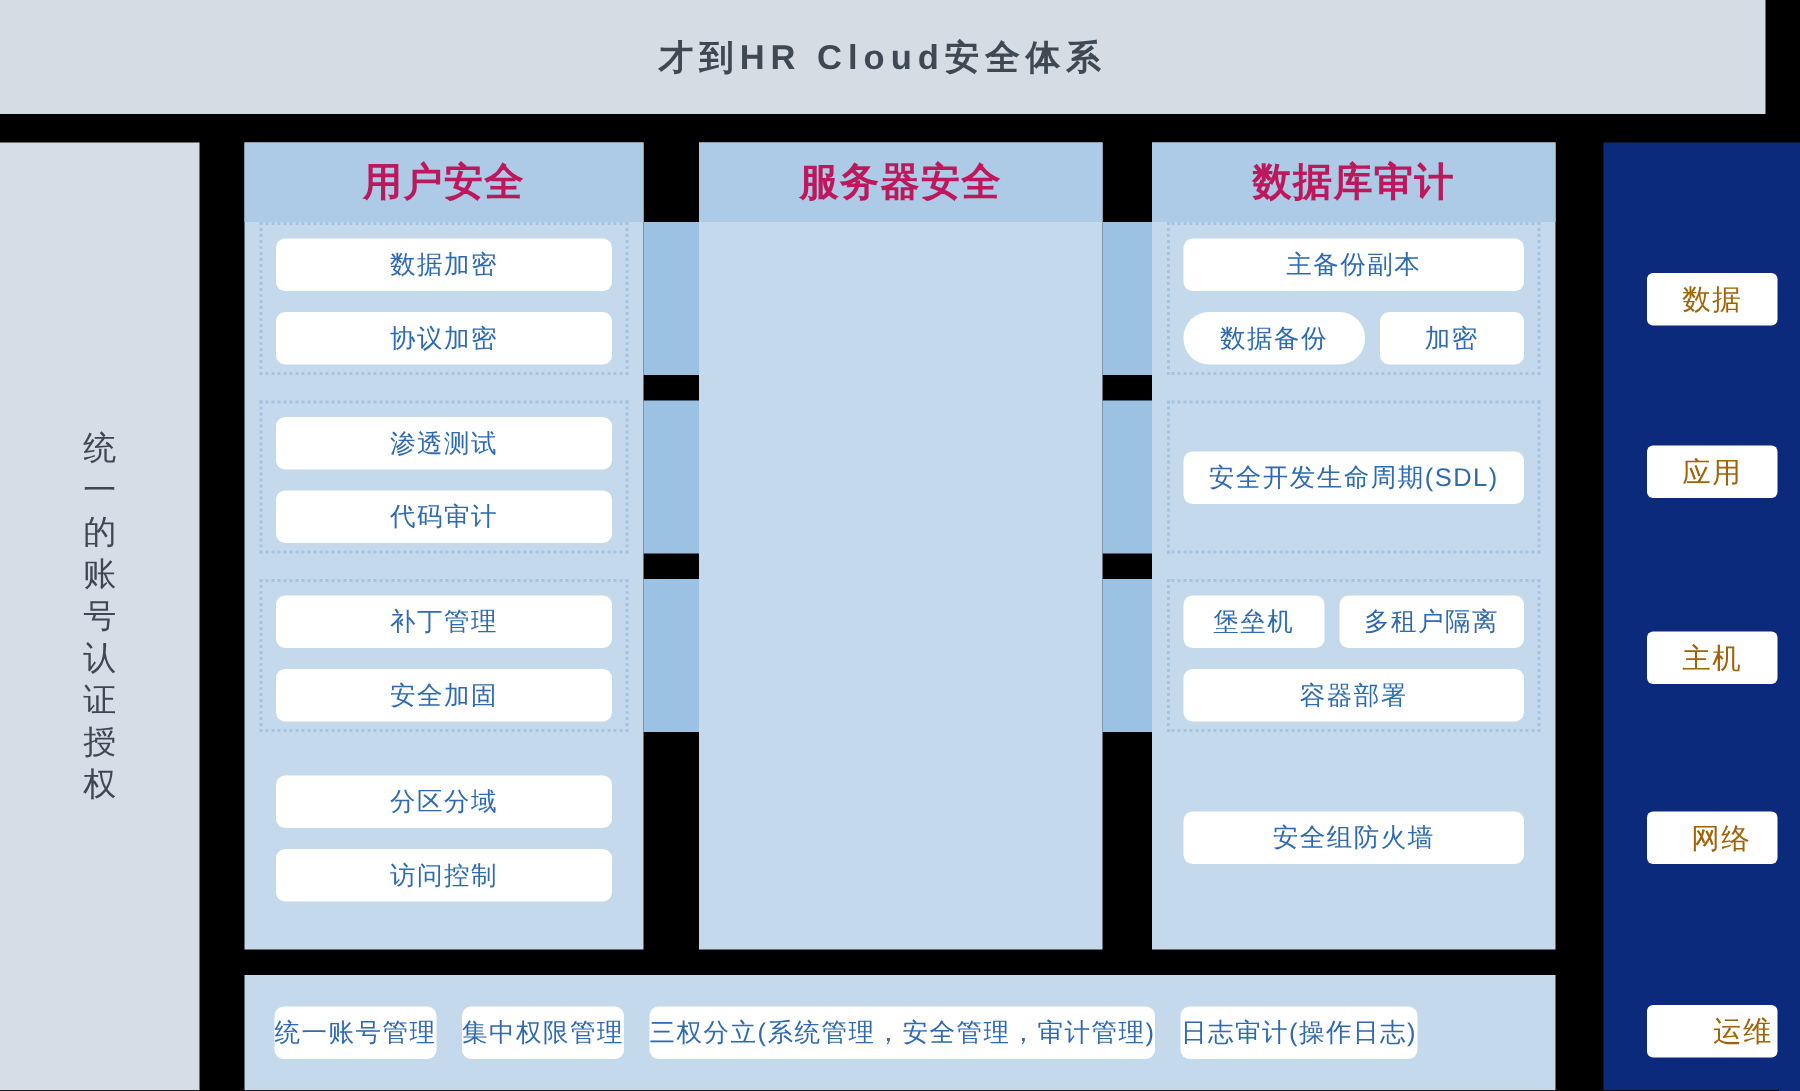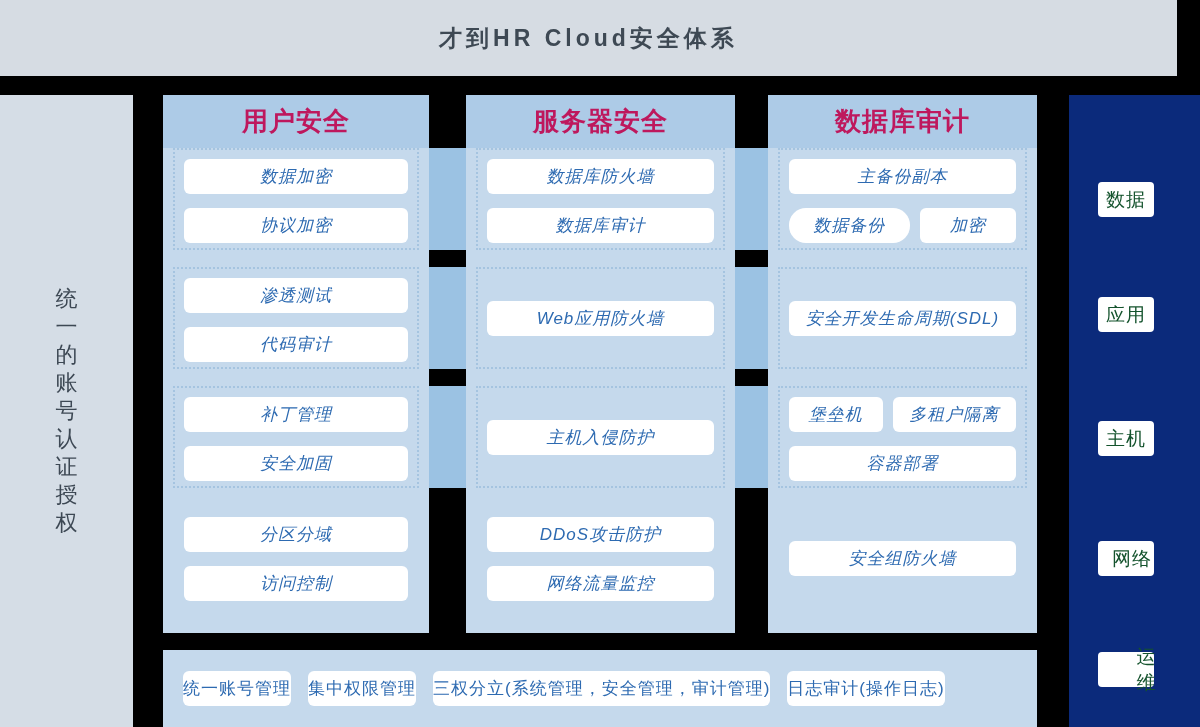--- a/index.html
+++ b/index.html
@@ -24,43 +24,43 @@
   .panel-2{left:768px;width:269px;}
   .panel-header{height:53px;display:flex;align-items:center;justify-content:center;
     background:#adcbe7;font-size:26px;font-weight:bold;color:#be185d;letter-spacing:1px;}
   .panel-body{position:relative;}
   .section{margin:0 10px;}
   .section.dashed{height:102px;border:2px dotted #a5c4e0;padding:9px;}
   .section.plain{padding:12px 11px 0;}
   .sec-1,.sec-2,.sec-3{margin-top:17px;}
   .section.center{display:flex;flex-direction:column;justify-content:center;}
   .section.plain.center{height:128px;padding:36px 11px 0;justify-content:flex-start;}
-  .row{display:flex;gap:10px;font-style:italic;}
+  .row{display:flex;gap:10px;}
   .row + .row{margin-top:14px;}
   .block-button{flex:1;height:35px;background:#fff;border-radius:6px;
     display:flex;align-items:center;justify-content:center;
     font-size:17px;color:#2d6ab1;letter-spacing:1px;white-space:nowrap;}
   .section.center .row .block-button:only-child{flex:none;width:227px;margin:0 auto;}
   
   .panel-2 .sec-0 .row:nth-child(2) .block-button:first-child{flex:1.25;border-radius:17px;}
   .panel-2 .sec-2 .row:nth-child(1) .block-button:first-child{flex:0.76;}
 
   
   .connector{position:absolute;background:#9bc2e3;}
   .cx-0{left:429px;width:37px;}
   .cx-1{left:735px;width:33px;}
   .cy-0{top:148px;height:102px;}
   .cy-1{top:267px;height:102px;}
   .cy-2{top:386px;height:102px;}
 
   
   .right-sidebar{position:absolute;left:1069px;top:95px;width:131px;height:632px;background:#0b2a7b;}
-  .layer-chip{position:absolute;left:29px;width:56px;height:35px;background:#fff;border-radius:4px;
-    display:flex;align-items:center;justify-content:center;font-size:19px;font-weight:500;color:#14532d;letter-spacing:1px;}
-  .chip-0{top:87px;}  .chip-1{top:202px;} .chip-2{top:326px;} .chip-3{top:446px;padding-left:12px;} .chip-4{top:557px;padding-left:41px;}
+  .layer-chip{position:absolute;left:29px;width:87px;height:35px;background:#fff;border-radius:4px;
+    display:flex;align-items:center;justify-content:center;font-size:19px;font-weight:500;color:#a16207;letter-spacing:1px;}
+  .chip-0{top:87px;}  .chip-1{top:202px;} .chip-2{top:326px;} .chip-3{top:446px;padding-left:12px;} .chip-4{top:575px;padding-left:41px;}
 
   
   .bottom-bar{position:absolute;left:163px;top:650px;width:874px;height:77px;background:#c5d9ec;
     display:flex;align-items:center;gap:17px;padding:0 20px;}
   .bottom-bar .block-button{flex:none;padding:0 0;}
 </style>
 </head>
 <body>
 
 <div id="stage">
@@ -116,48 +116,20 @@
               <div class="block-button">分区分域</div>
             </div>
             <div class="row">
               <div class="block-button">访问控制</div>
             </div>
           </div>
         </div>
       </div>
       <div class="panel panel-1">
         <div class="panel-header">服务器安全</div>
-        <div class="panel-body">
-          <div class="section sec-0 dashed">
-            <div class="row">
-              <div class="block-button">数据库防火墙</div>
-            </div>
-            <div class="row">
-              <div class="block-button">数据库审计</div>
-            </div>
-          </div>
-          <div class="section sec-1 dashed center">
-            <div class="row">
-              <div class="block-button">Web应用防火墙</div>
-            </div>
-          </div>
-          <div class="section sec-2 dashed center">
-            <div class="row">
-              <div class="block-button">主机入侵防护</div>
-            </div>
-          </div>
-          <div class="section sec-3 plain">
-            <div class="row">
-              <div class="block-button">DDoS攻击防护</div>
-            </div>
-            <div class="row">
-              <div class="block-button">网络流量监控</div>
-            </div>
-          </div>
-        </div>
       </div>
       <div class="panel panel-2">
         <div class="panel-header">数据库审计</div>
         <div class="panel-body">
           <div class="section sec-0 dashed">
             <div class="row">
               <div class="block-button">主备份副本</div>
             </div>
             <div class="row">
               <div class="block-button">数据备份</div>

